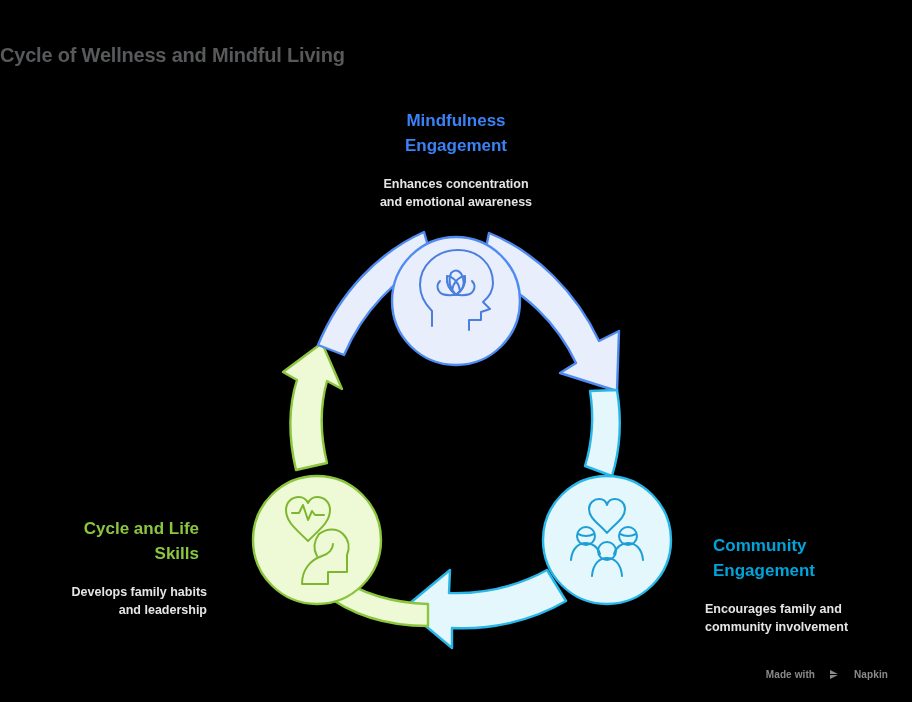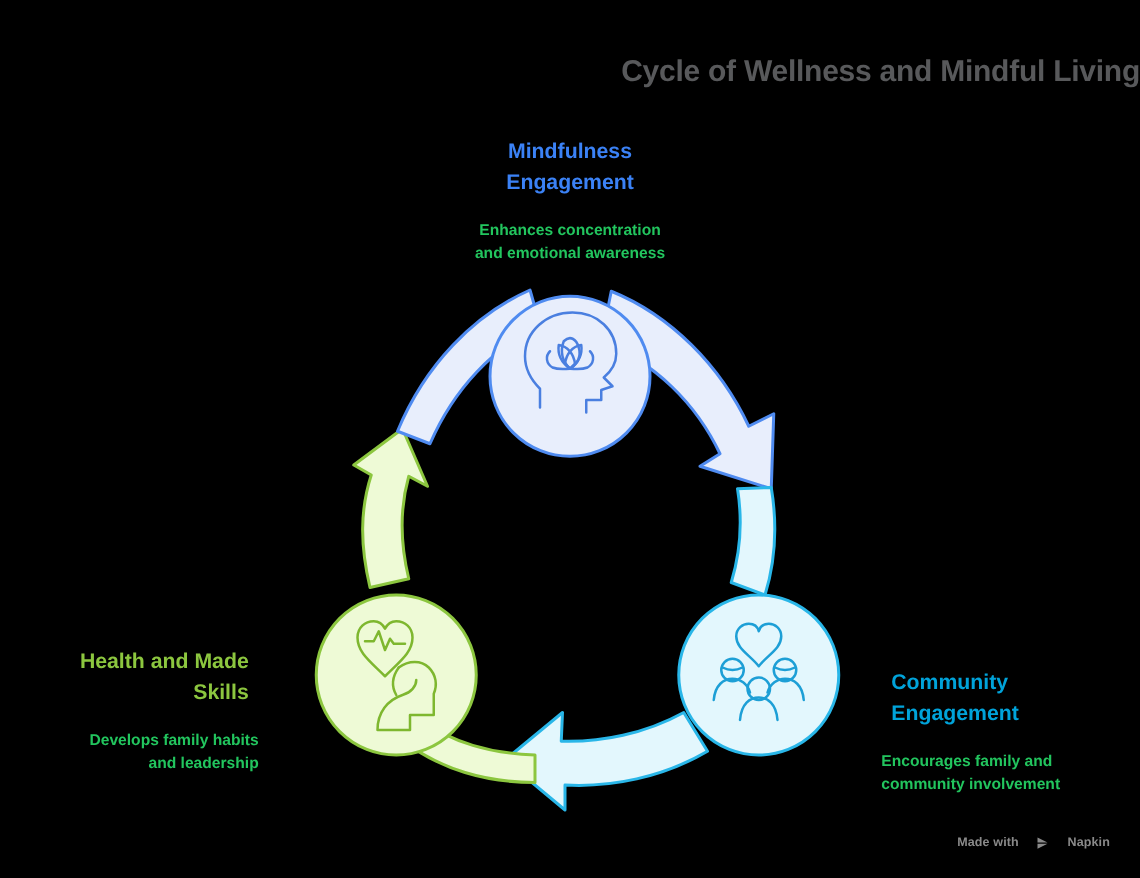--- a/index.html
+++ b/index.html
@@ -18,40 +18,40 @@
     inset: 0;
     width: 912px;
     height: 702px;
   }
   
   #title {
     position: absolute;
     top: 44px;
     left: 0;
     width: 912px;
-    text-align: right;
-    font-size: 24px;
+    text-align: left;
+    font-size: 20px;
     font-weight: bold;
     color: #58595b;
     letter-spacing: -0.2px;
   }
   
   .node-label {
     position: absolute;
   }
   .node-heading {
     font-size: 17px;
     font-weight: bold;
     line-height: 1.45;
     margin: 8px;
   }
   .node-desc {
     font-size: 12.5px;
     font-weight: bold;
-    color: #22c55e;
+    color: #e5e5e5;
     line-height: 1.4;
     margin: 0;
     padding-top: 10px;
   }
   
   #label-mindfulness {
     top: 101px;
     left: 306px;
     width: 300px;
     text-align: center;
@@ -253,21 +253,21 @@
       <span>Engagement</span>
     </div>
     <div class="node-desc">
       <span>Encourages family and</span><br>
       <span>community involvement</span>
     </div>
   </div>
 
   <div class="node-label" id="label-health">
     <div class="node-heading">
-      <span>Health and Made</span><br>
+      <span>Cycle and Life</span><br>
       <span>Skills</span>
     </div>
     <div class="node-desc">
       <span>Develops family habits</span><br>
       <span>and leadership</span>
     </div>
   </div>
 
   <div id="watermark">
     <span>Made with</span>

